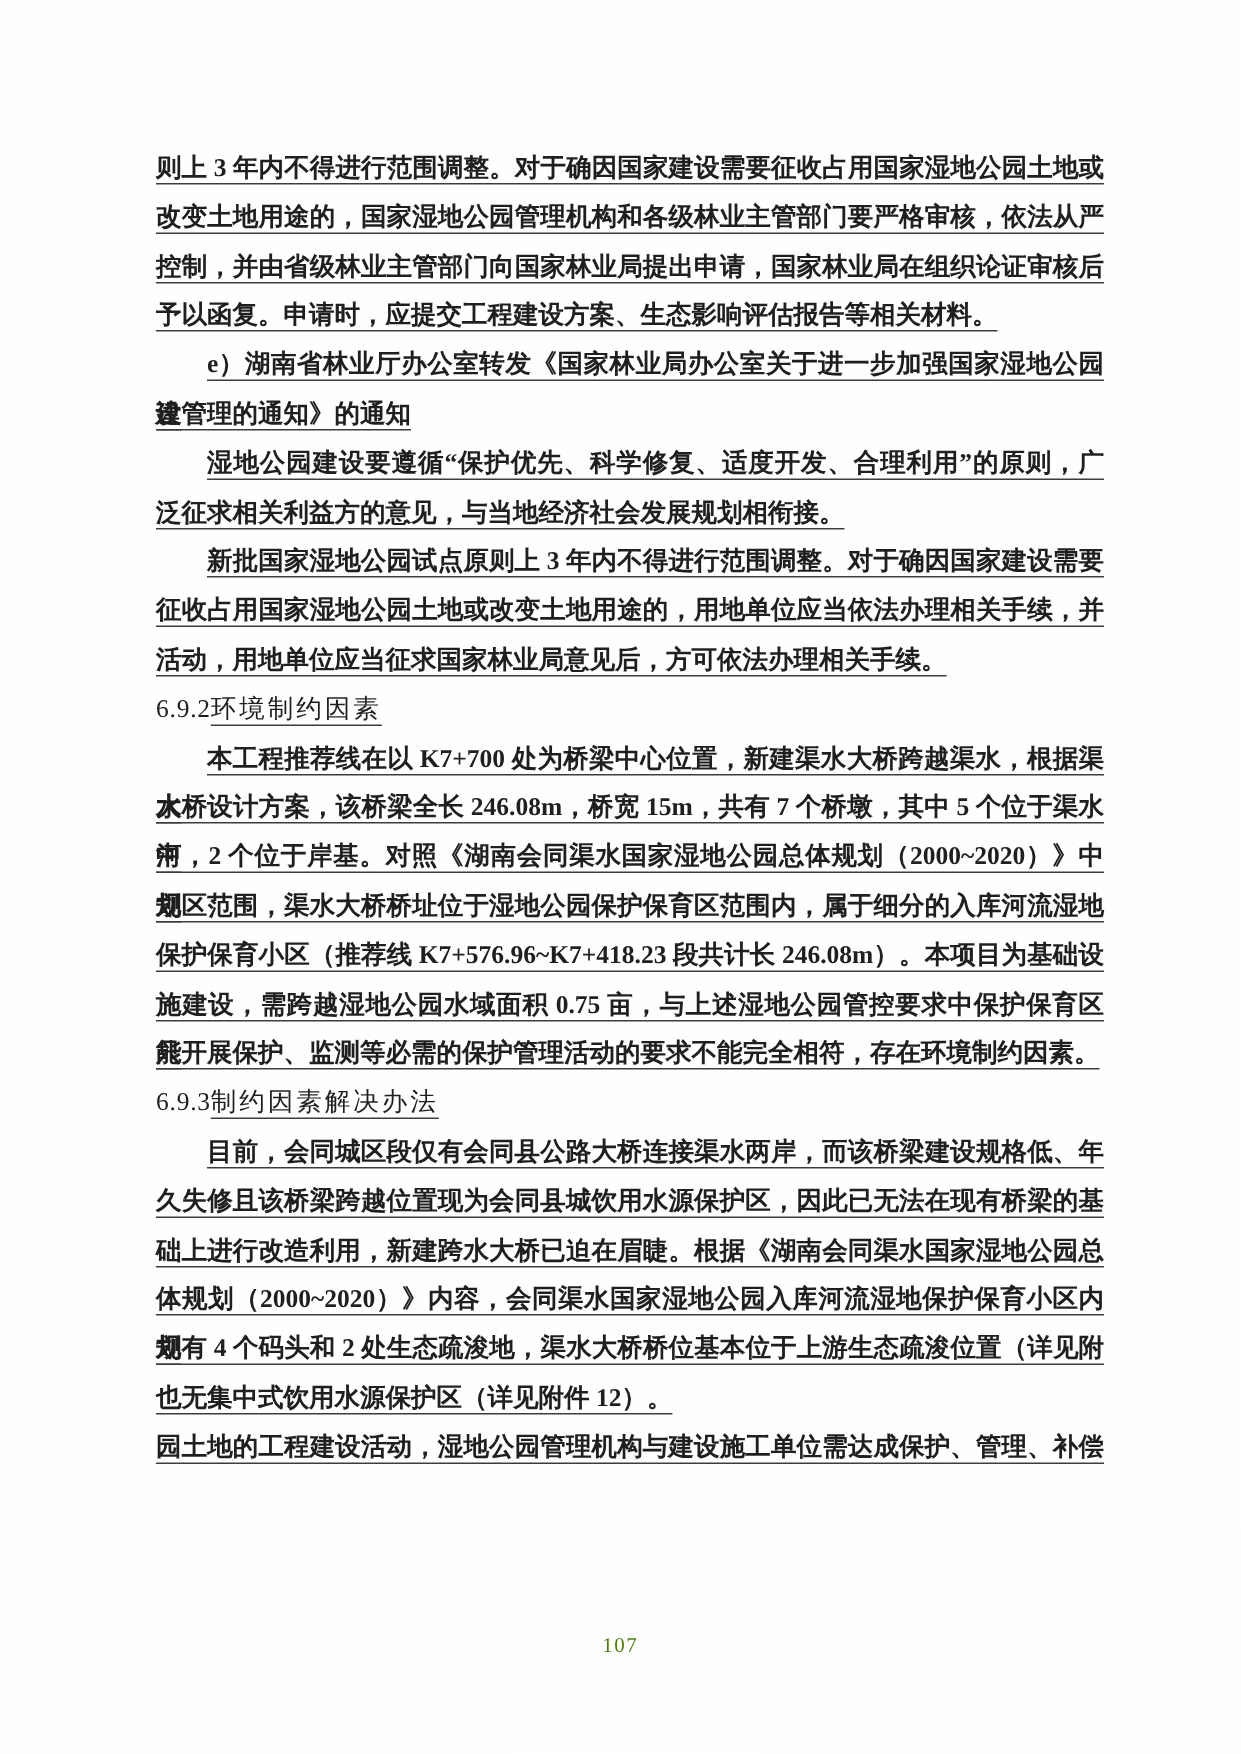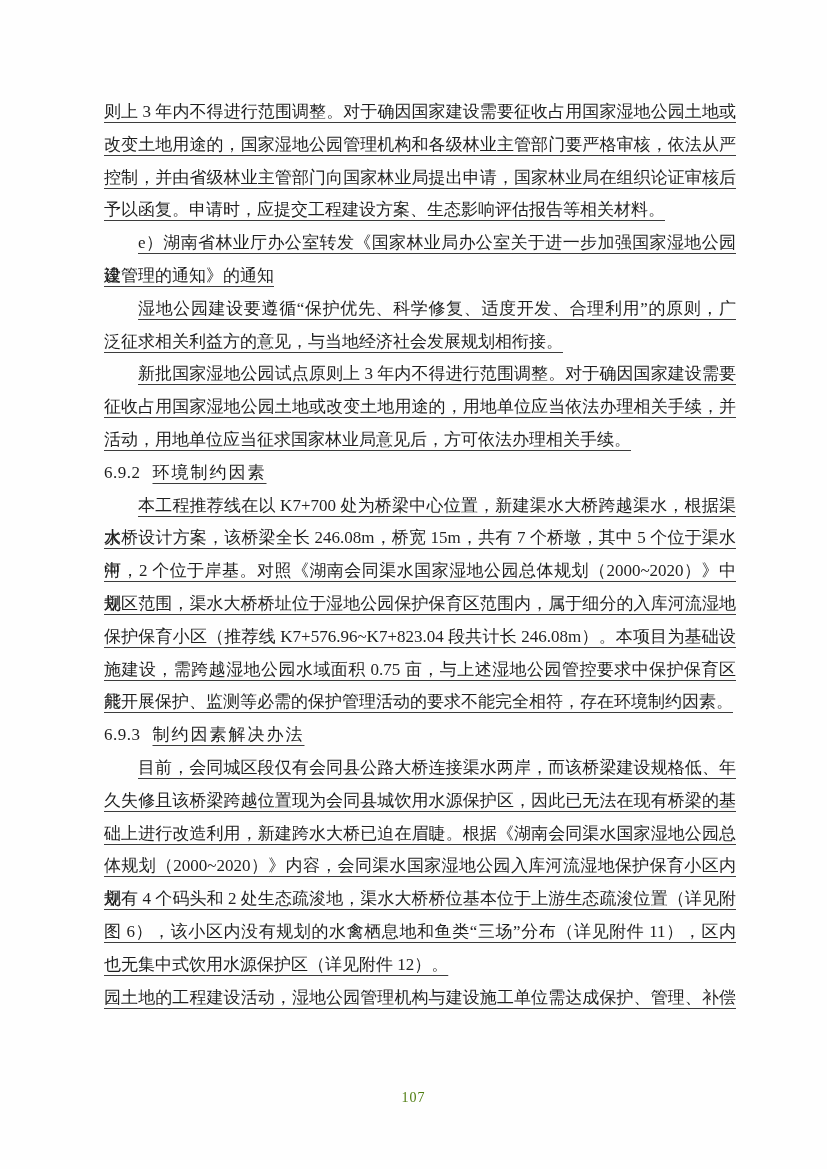--- a/index.html
+++ b/index.html
@@ -26,30 +26,31 @@
     height: 32.8px;
     white-space: nowrap;
     overflow: visible;
   }
   .line {
     white-space: normal;
     text-decoration: underline;
     text-decoration-color: #3c3c3c;
     text-decoration-thickness: 1px;
     text-underline-offset: 5px;
+    font-weight: bold;
   }
   .line.fill {
     text-align: justify;
     text-align-last: justify;
   }
   .line.indent { text-indent: 2em; }
   .heading { text-decoration: none; }
   .h-num {
     display: inline-block;
-    margin-right: 12px;
+    margin-right: 0;
     letter-spacing: 0.5px;
   }
   .h-title {
     text-decoration: underline;
     text-decoration-color: #3c3c3c;
     text-decoration-thickness: 1px;
     text-underline-offset: 5px;
     letter-spacing: 2px;
     text-align: center;
   }
@@ -87,32 +88,31 @@
         <div class="line indent fill">新批国家湿地公园试点原则上 3 年内不得进行范围调整。对于确因国家建设需要</div>
         <div class="line fill">征收占用国家湿地公园土地或改变土地用途的，用地单位应当依法办理相关手续，并</div>
         <div class="line">活动，用地单位应当征求国家林业局意见后，方可依法办理相关手续。</div>
       </div>
       <div class="heading"><span class="h-num">6.9.2</span><span class="h-title">环境制约因素</span></div>
       <div>
         <div class="line indent fill">本工程推荐线在以 K7+700 处为桥梁中心位置，新建渠水大桥跨越渠水，根据渠水</div>
         <div class="line fill">大桥设计方案，该桥梁全长 246.08m，桥宽 15m，共有 7 个桥墩，其中 5 个位于渠水河</div>
         <div class="line fill">中，2 个位于岸基。对照《湖南会同渠水国家湿地公园总体规划（2000~2020）》中规</div>
         <div class="line fill">划区范围，渠水大桥桥址位于湿地公园保护保育区范围内，属于细分的入库河流湿地</div>
-        <div class="line fill">保护保育小区（推荐线 K7+576.96~K7+823.04 段共计长 246.08m）。本项目为基础设</div>
+        <div class="line fill">保护保育小区（推荐线 K7+576.96~K7+418.23 段共计长 246.08m）。本项目为基础设</div>
         <div class="line fill">施建设，需跨越湿地公园水域面积 0.75 亩，与上述湿地公园管控要求中保护保育区只</div>
         <div class="line">能开展保护、监测等必需的保护管理活动的要求不能完全相符，存在环境制约因素。</div>
       </div>
       <div class="heading"><span class="h-num">6.9.3</span><span class="h-title">制约因素解决办法</span></div>
       <div>
         <div class="line indent fill">目前，会同城区段仅有会同县公路大桥连接渠水两岸，而该桥梁建设规格低、年</div>
         <div class="line fill">久失修且该桥梁跨越位置现为会同县城饮用水源保护区，因此已无法在现有桥梁的基</div>
         <div class="line fill">础上进行改造利用，新建跨水大桥已迫在眉睫。根据《湖南会同渠水国家湿地公园总</div>
         <div class="line fill">体规划（2000~2020）》内容，会同渠水国家湿地公园入库河流湿地保护保育小区内规</div>
         <div class="line fill">划有 4 个码头和 2 处生态疏浚地，渠水大桥桥位基本位于上游生态疏浚位置（详见附</div>
-        <div class="line fill">图 6），该小区内没有规划的水禽栖息地和鱼类“三场”分布（详见附件 11），区内</div>
         <div class="line">也无集中式饮用水源保护区（详见附件 12）。</div>
       </div>
       <div>
         <div class="line fill">园土地的工程建设活动，湿地公园管理机构与建设施工单位需达成保护、管理、补偿</div>
       </div>
     </div>
   <div class="footer">107</div>
 </div>
 
 </body></html>

